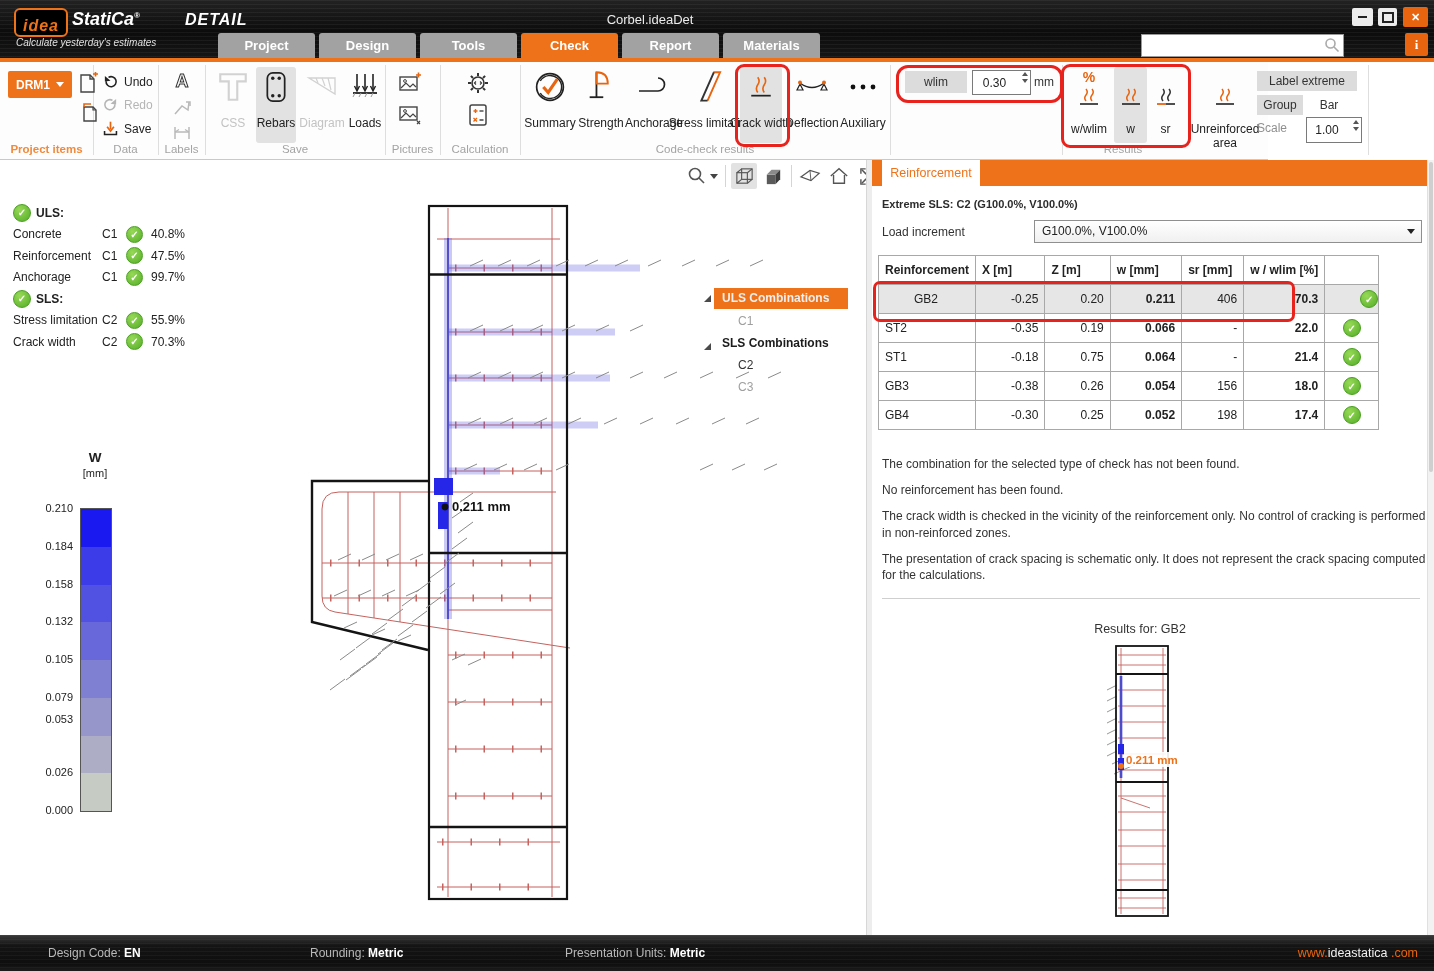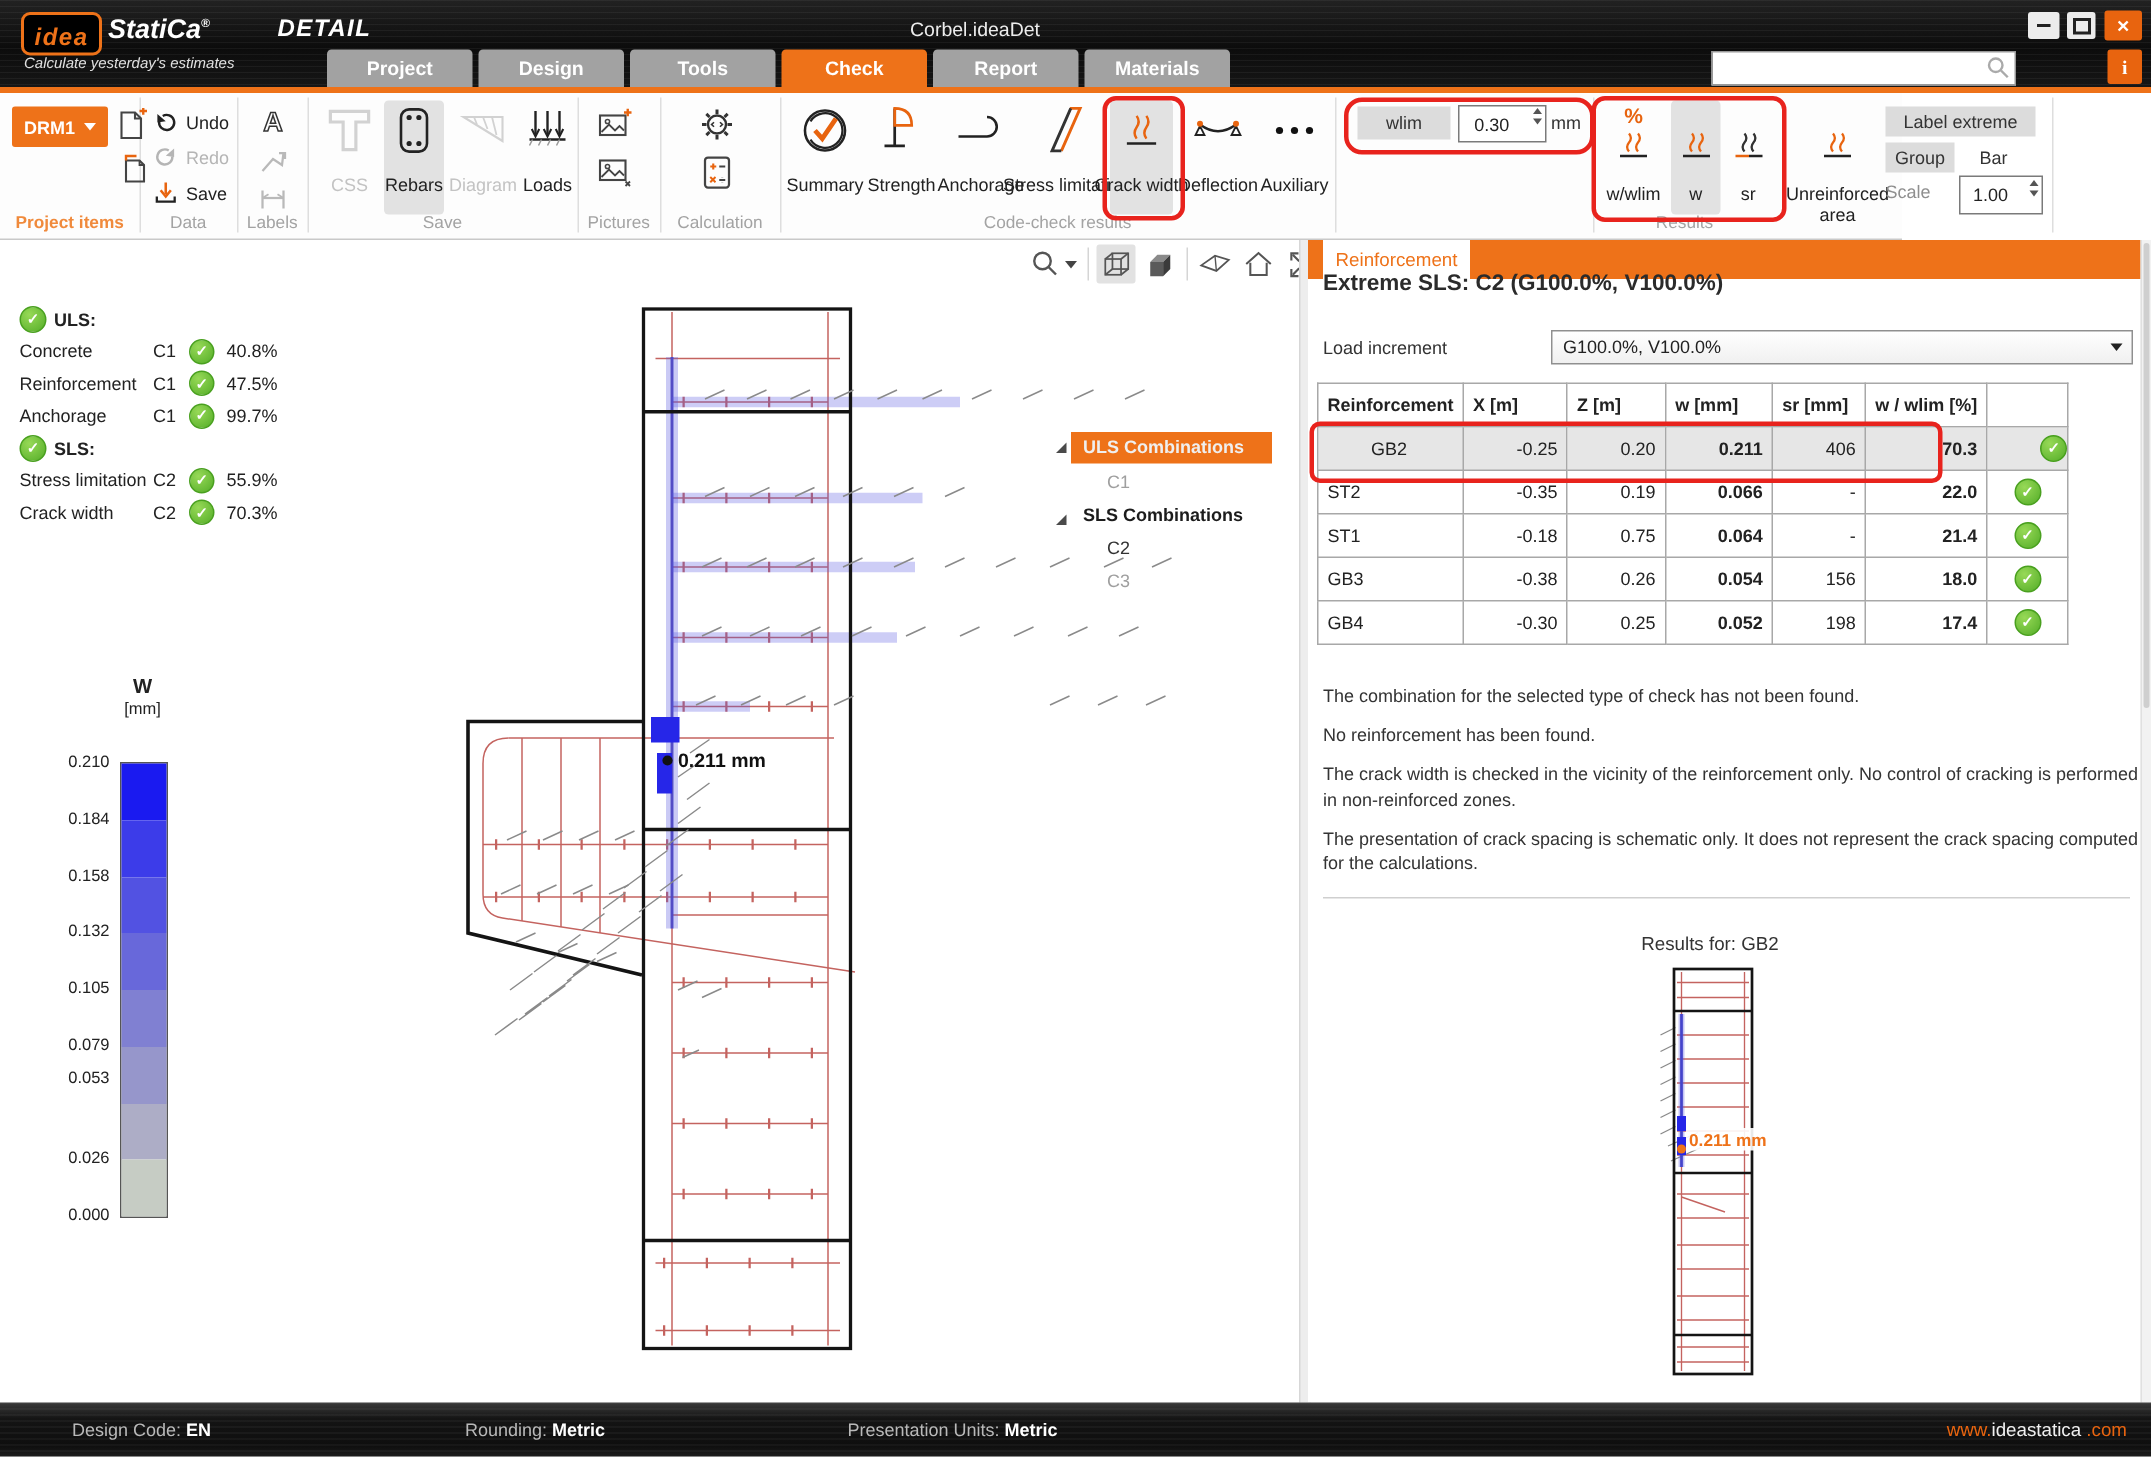--- a/index.html
+++ b/index.html
@@ -74,21 +74,21 @@
   .lseg{flex:1;}
   .ltick{position:absolute;left:-22px;width:55px;text-align:right;}
   .tree{position:absolute;left:700px;top:128px;width:160px;font-size:12px;}
   .exp{position:absolute;width:0;height:0;border-right:7px solid #4a4a4a;border-top:7px solid transparent;}
   .tnode{position:absolute;cursor:default;}
   .tnode.selbox{background:#ee7219;color:#efefef;font-weight:bold;height:21px;line-height:21px;padding-left:8px;}
   
   .rpanel{position:absolute;left:872px;top:160px;width:562px;height:775px;background:#fff;}
   .rheader{position:absolute;left:0;top:0;width:562px;height:26px;background:#ee7219;}
   .rtab{position:absolute;left:10px;top:0;width:98px;height:26px;background:#fff;color:#ee7219;font-size:12.5px;text-align:center;line-height:26px;}
-  .extreme{position:absolute;left:10px;top:20px;font-weight:bold;font-size:15px;color:#2b2b2b;}
+  .extreme{position:absolute;left:10px;top:38px;font-weight:bold;font-size:11px;color:#2b2b2b;}
   .li-label{position:absolute;left:10px;top:65px;font-size:12px;color:#333;}
   .dropdown{position:absolute;left:162px;top:60px;width:386px;height:21px;border:1px solid #8f8f8f;background:linear-gradient(180deg,#fff,#f0f0f0);font-size:12px;color:#222;}
   .dropdown .dval{position:absolute;left:7px;top:3px;}
   .dropdown .dcaret{position:absolute;right:6px;top:8px;width:0;height:0;border-left:4.5px solid transparent;border-right:4.5px solid transparent;border-top:5.5px solid #222;}
   table.res{position:absolute;left:6px;top:95px;border-collapse:collapse;font-size:12px;color:#222;table-layout:fixed;}
   table.res th,table.res td{border:1px solid #a8a8a8;height:28px;padding:0 6px;overflow:hidden;white-space:nowrap;}
   table.res th{font-weight:bold;text-align:left;background:#fff;}
   table.res td.num{text-align:right;}
   table.res td.bold{font-weight:bold;text-align:right;}
   table.res tr.hl td{background:#e6e6e6;padding-left:35px;}

